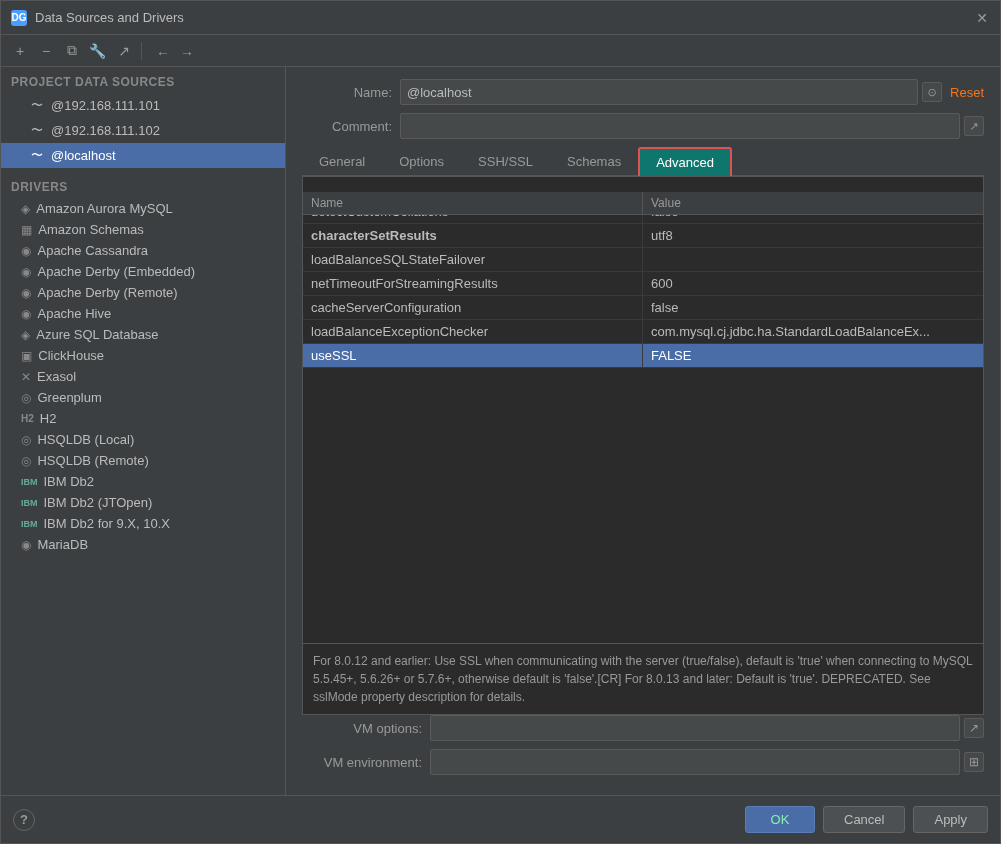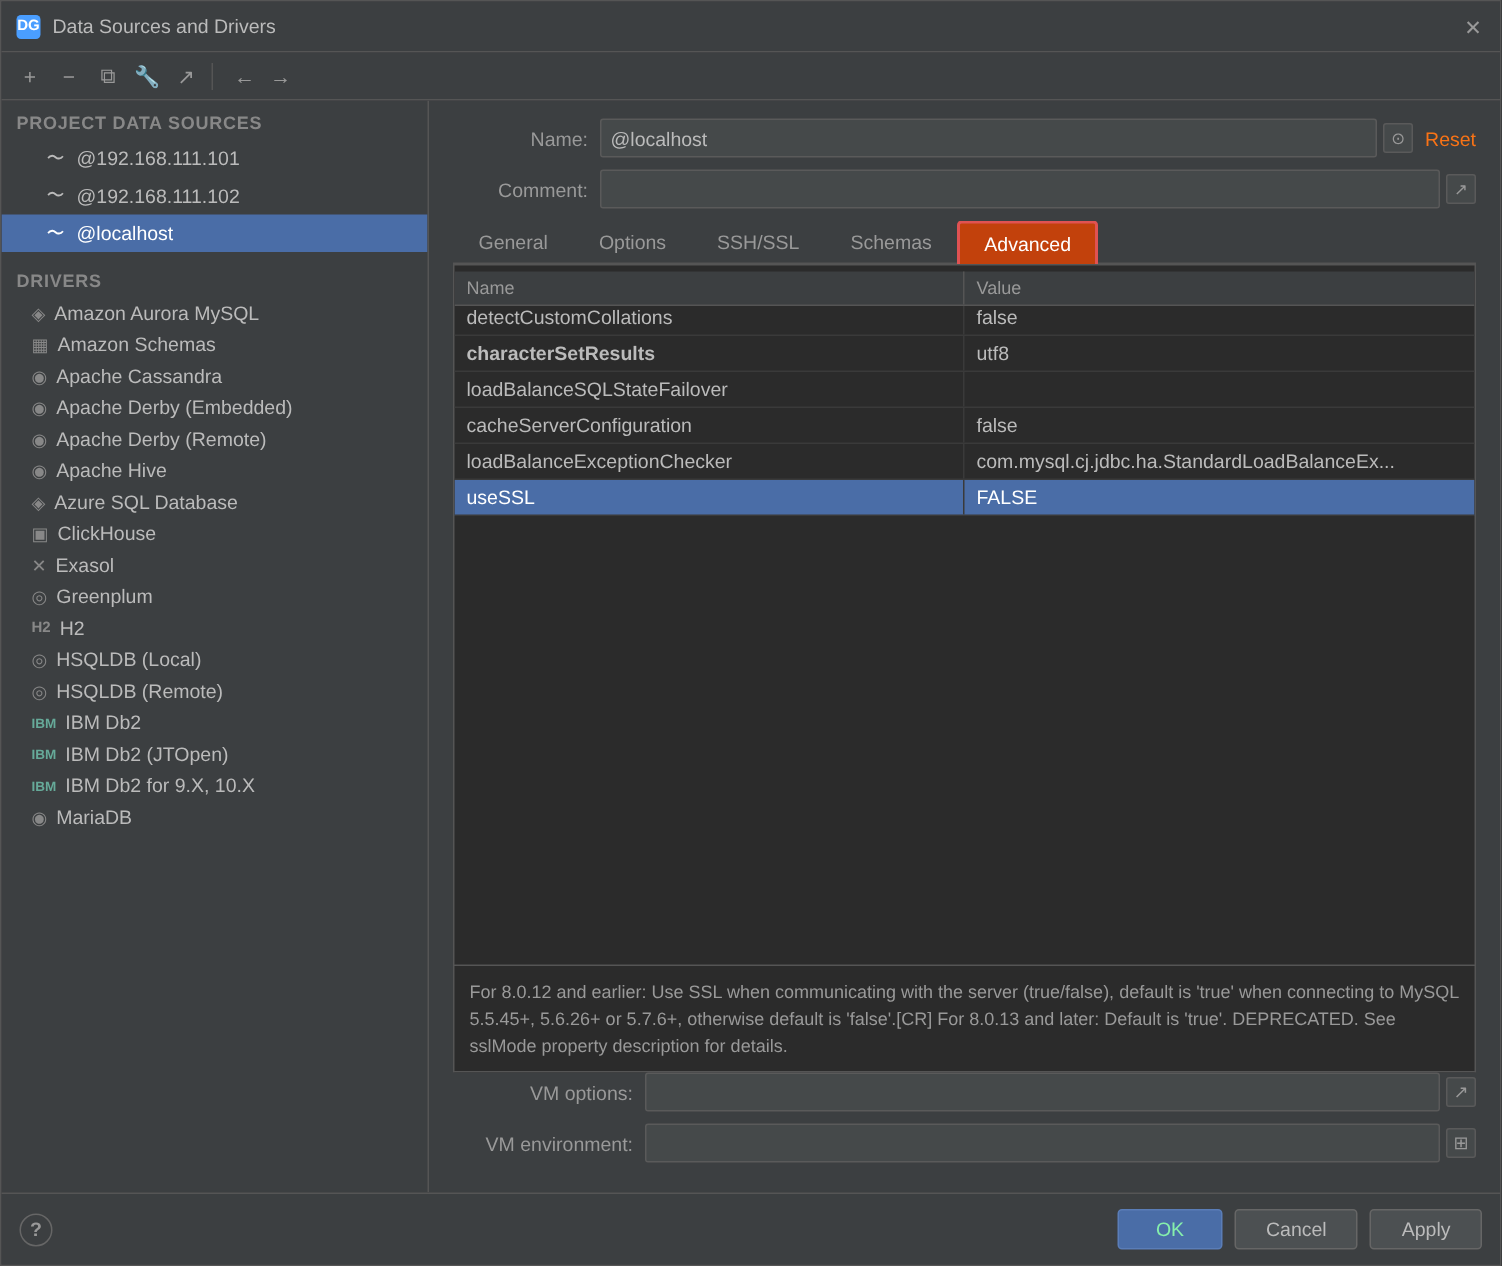--- a/index.html
+++ b/index.html
@@ -243,40 +243,40 @@
       cursor: pointer;
       color: #999;
       border: 1px solid transparent;
       border-bottom: none;
       border-radius: 3px 3px 0 0;
       font-size: 13px;
     }
 
     .tab.active {
       color: #ffffff;
-      background: #c2410c;
+      background: #0f766e;
       border: 2px solid #e05252;
       border-bottom: none;
       margin-bottom: -1px;
     }
 
     
     .properties-table {
       flex: 1;
       overflow-y: auto;
       border: 1px solid #555;
       background: #2b2b2b;
     }
 
     .table-header {
       display: flex;
       background: #3c3f41;
       border-bottom: 1px solid #555;
       position: sticky;
-      top: 4px;
+      top: 15px;
     }
 
     .th {
       padding: 4px 8px;
       color: #999;
       font-size: 12px;
       font-weight: normal;
       border-right: 1px solid #555;
     }
 
@@ -602,20 +602,24 @@
           </div>
           <div class="table-row">
             <div class="td bold">characterSetResults</div>
             <div class="td">utf8</div>
           </div>
           <div class="table-row">
             <div class="td">loadBalanceSQLStateFailover</div>
             <div class="td"></div>
           </div>
           <div class="table-row">
+            <div class="td">netTimeoutForStreamingResults</div>
+            <div class="td">600</div>
+          </div>
+          <div class="table-row">
             <div class="td">cacheServerConfiguration</div>
             <div class="td">false</div>
           </div>
           <div class="table-row">
             <div class="td">loadBalanceExceptionChecker</div>
             <div class="td">com.mysql.cj.jdbc.ha.StandardLoadBalanceEx...</div>
           </div>
           <div class="table-row selected">
             <div class="td">useSSL</div>
             <div class="td">FALSE</div>

